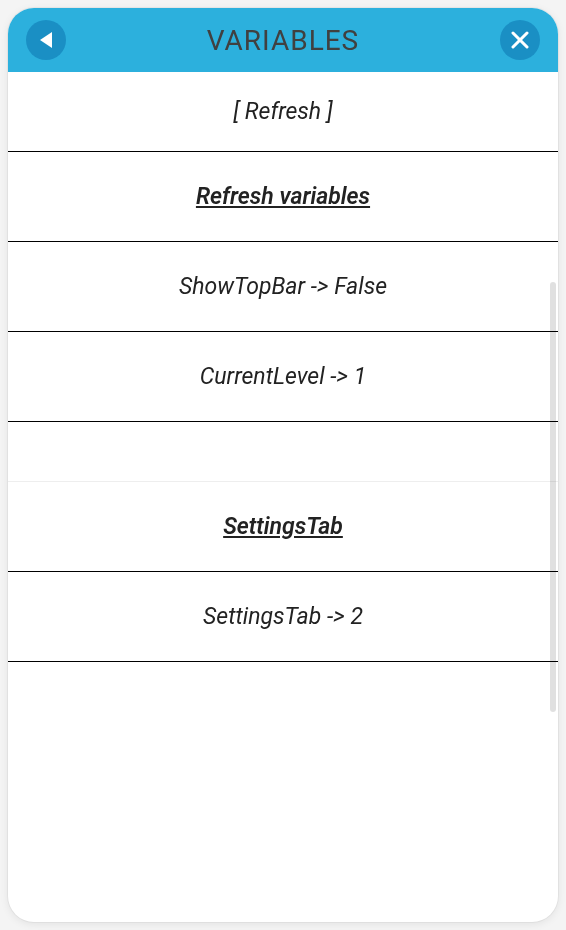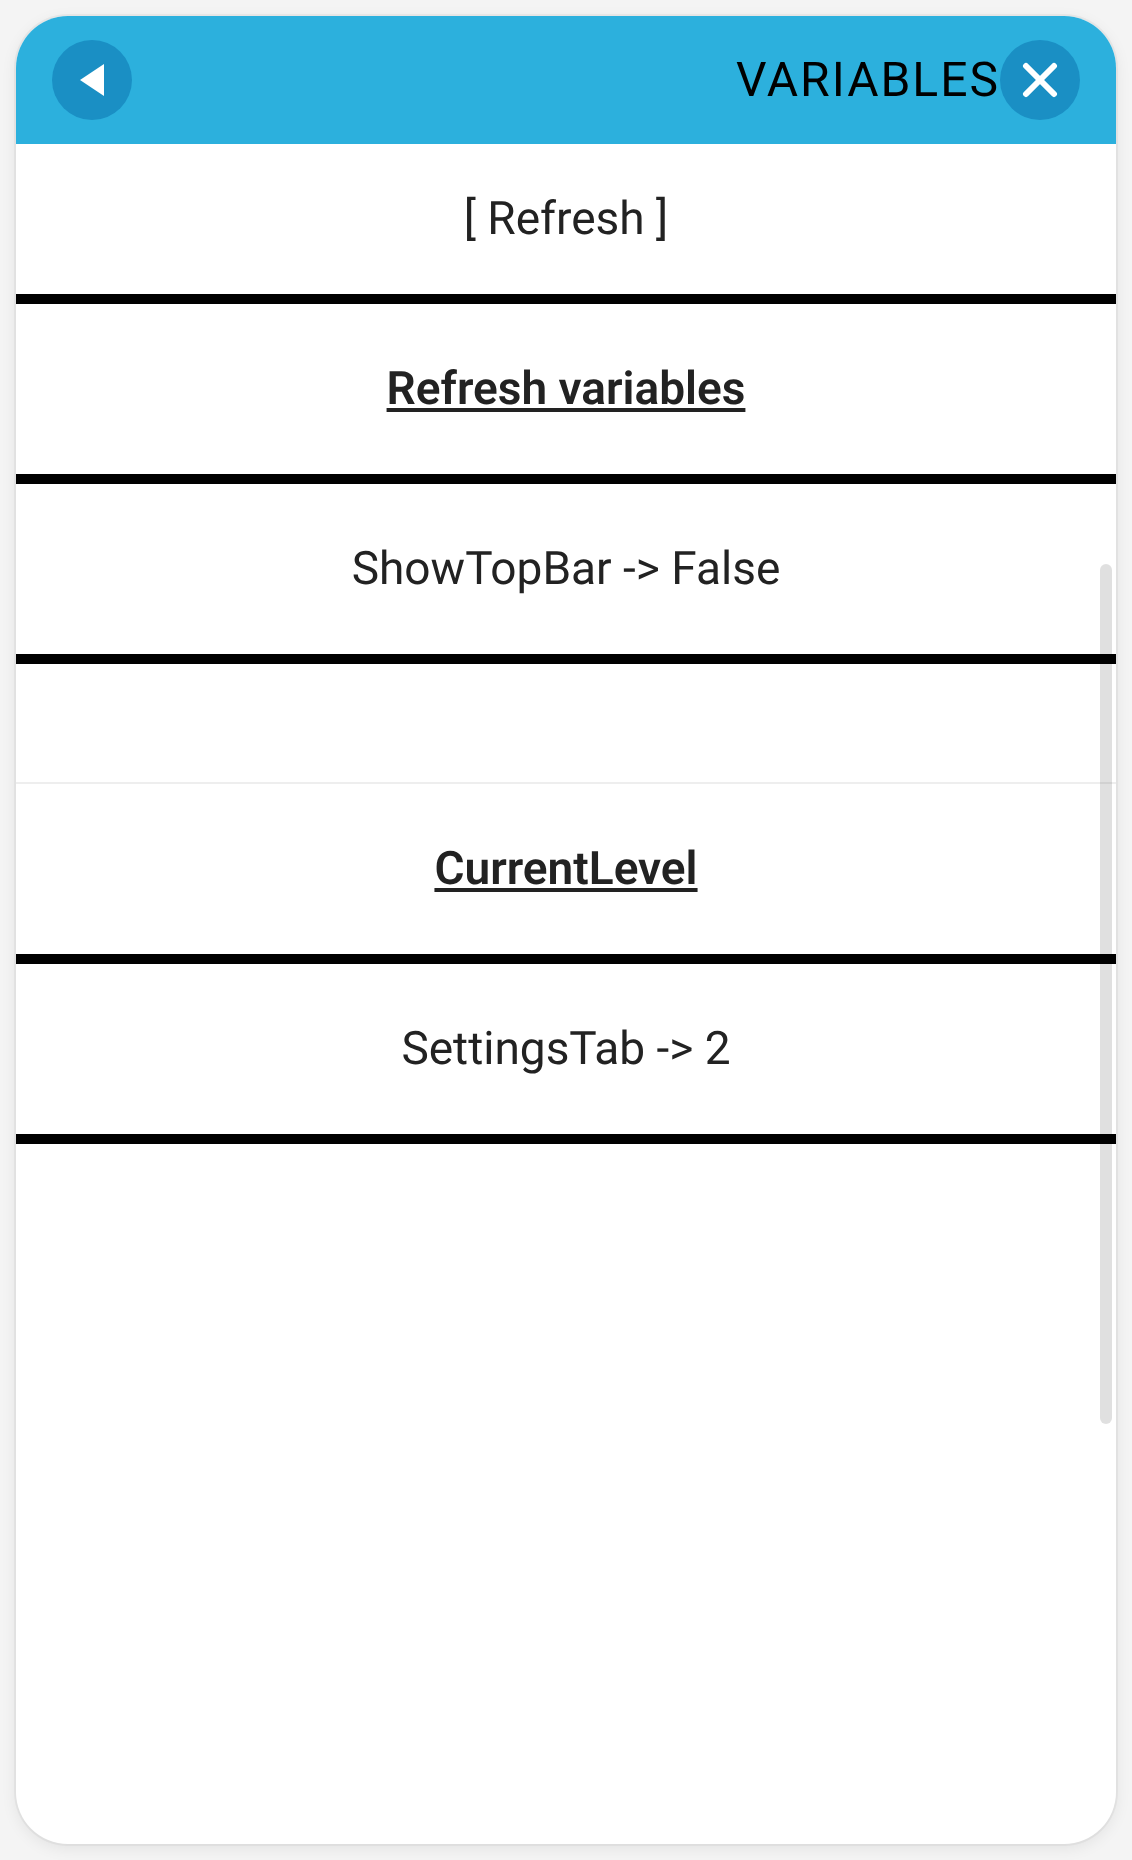--- a/index.html
+++ b/index.html
@@ -26,25 +26,25 @@
   .header {
     height: 64px;
     background: #2cb0dd;
     display: flex;
     align-items: center;
     justify-content: space-between;
     padding: 0 18px;
     flex-shrink: 0;
   }
   .header-title {
-    color: #000000;
-    font-size: 24px;
+    color: #404040;
+    font-size: 28px;
     letter-spacing: 1px;
     font-weight: 400;
-    text-align: right;
+    text-align: center;
     flex: 1;
   }
   .circ-btn {
     width: 40px;
     height: 40px;
     border-radius: 50%;
     background: #1a8fc4;
     display: flex;
     align-items: center;
     justify-content: center;
@@ -55,23 +55,24 @@
   .content {
     flex: 1;
     overflow-y: auto;
     position: relative;
   }
   .row {
     min-height: 90px;
     display: flex;
     align-items: center;
     justify-content: center;
-    border-bottom: 5px solid #000000;
+    border-bottom: 1px solid #000000;
     padding: 20px 30px;
     text-align: center;
+    font-style: italic;
   }
   .row.tight { min-height: 80px; }
   .row-text {
     font-size: 23px;
     color: #222;
     line-height: 1.35;
     word-break: break-word;
   }
   .section-heading .row-text {
     font-weight: 600;
@@ -118,25 +119,28 @@
       <span class="row-text">[ Refresh ]</span>
     </div>
 
     <div class="row section-heading">
       <span class="row-text">Refresh variables</span>
     </div>
 
     <div class="row">
       <span class="row-text">ShowTopBar -&gt; False</span>
     </div>
+    <div class="row">
+      <span class="row-text">CurrentLevel -&gt; 1</span>
+    </div>
 
     <div class="gap-row"></div>
 
     <div class="row section-heading">
-      <span class="row-text">CurrentLevel</span>
+      <span class="row-text">SettingsTab</span>
     </div>
 
     <div class="row">
       <span class="row-text">SettingsTab -&gt; 2</span>
     </div>
 
     <div class="scroll-hint"></div>
   </div>
 
 </div>

